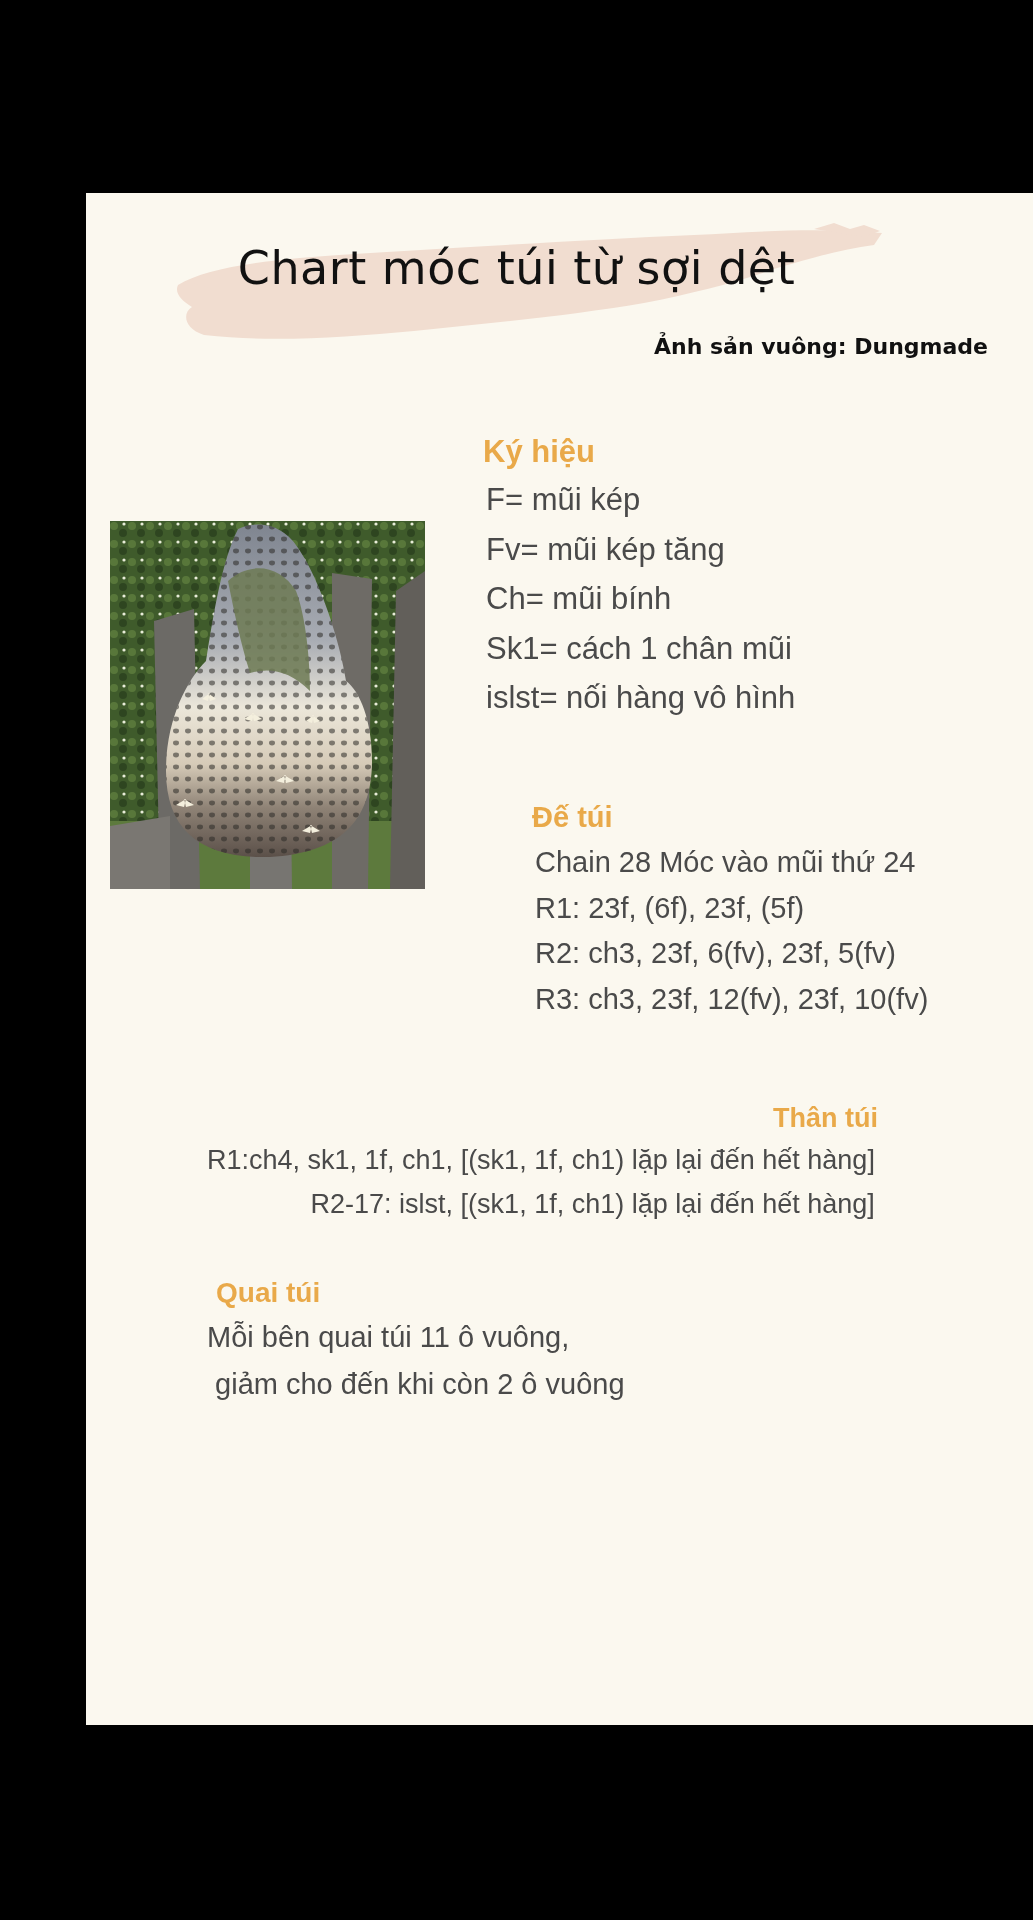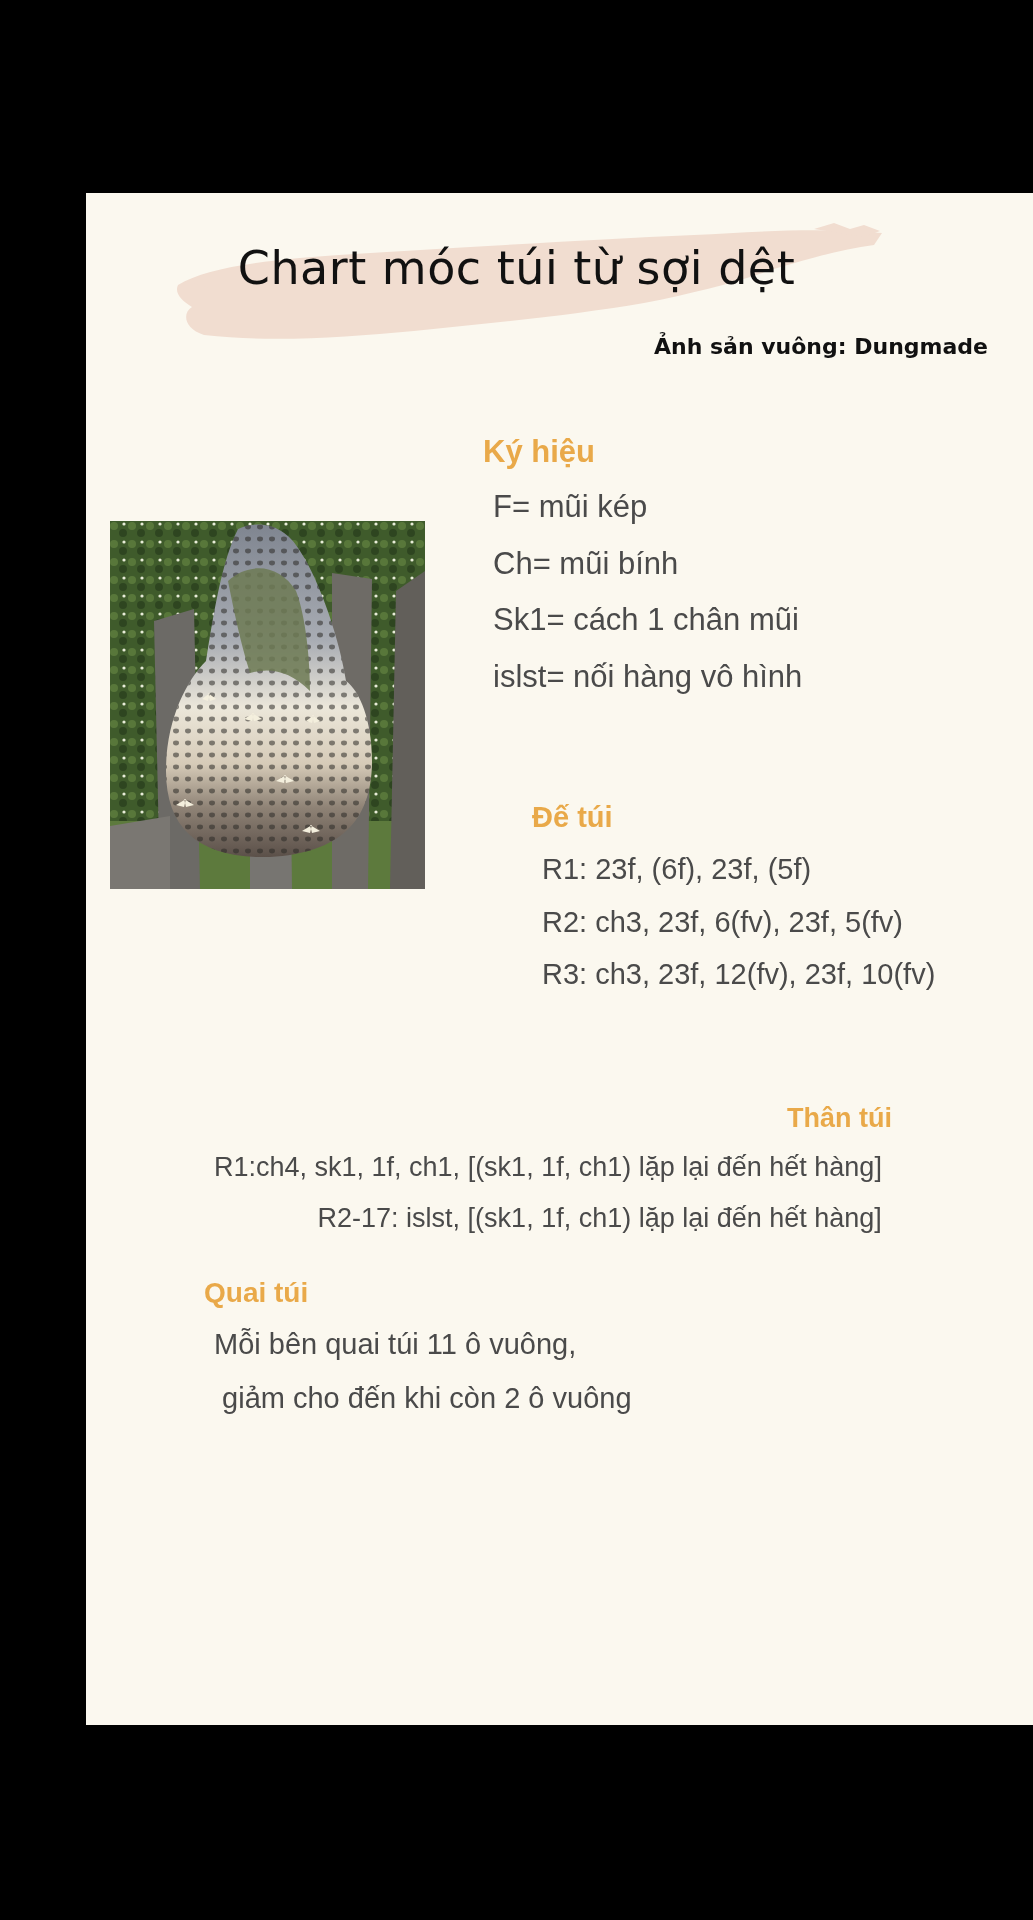--- a/index.html
+++ b/index.html
@@ -63,21 +63,21 @@
     }
     .photo svg { display: block; }
     .section-heading {
       color: #e9a949;
       font-weight: 700;
       margin: 0;
       font-family: "Liberation Sans", sans-serif;
     }
     .line {
       color: #4a4a4a;
-      margin: 10px;
+      margin: 3px;
       white-space: pre;
       font-family: "Liberation Sans", sans-serif;
     }
     .legend {
       position: absolute;
       left: 397px;
       top: 237px;
     }
     .legend .section-heading { font-size: 31px; line-height: 44px; }
     .legend .line { font-size: 31px; line-height: 46.5px; }
@@ -94,21 +94,21 @@
       top: 906px;
       text-align: right;
     }
     .body-sec .section-heading { font-size: 27px; line-height: 38px; }
     .body-sec .line { font-size: 27px; line-height: 41px; }
     .strap {
       position: absolute;
       left: 118px;
       top: 1080px;
     }
-    .strap .section-heading { font-size: 28px; line-height: 40px; }
+    .strap .section-heading { font-size: 28px; line-height: 40px; margin-left: 12px; }
     .strap .line { font-size: 29px; line-height: 43.5px; }
   </style>
 </head>
 <body>
 
 <div class="card">
 
   <svg class="brush" viewBox="0 0 712 124" preserveAspectRatio="none">
     <path d="M4 62 C 40 40, 120 34, 230 28 C 330 22, 430 16, 520 12 C 580 9, 640 4, 708 10 L 700 22 C 670 26, 640 34, 600 46 C 560 60, 520 70, 470 80 C 400 92, 320 100, 240 108 C 170 114, 100 120, 30 112 C 10 106, 8 90, 18 84 C 8 78, 0 70, 4 62 Z" fill="#f1ddd0"></path>
     <path d="M640 6 L 660 0 L 676 6 L 690 2 L 706 8 L 690 14 Z" fill="#f1ddd0"></path>
@@ -157,27 +157,29 @@
         <path d="M134 198 l 10 -6 l -2 8 z M152 198 l -10 -6 l 2 8 z"></path>
         <path d="M196 200 l 8 -6 l -2 8 z M210 200 l -8 -6 l 2 8 z"></path>
         <path d="M92 178 l 8 -6 l -2 8 z M106 178 l -8 -6 l 2 8 z"></path>
       </g>
     </svg>
   </div>
 
   <section class="legend">
     <h2 class="section-heading">Ký hiệu</h2>
     <p class="line">F= mũi kép</p>
+    <p class="line">Fv= mũi kép tăng</p>
     <p class="line">Ch= mũi bính</p>
     <p class="line">Sk1= cách 1 chân mũi</p>
     <p class="line">islst= nối hàng vô hình</p>
   </section>
 
   <section class="base">
     <h2 class="section-heading">Đế túi</h2>
+    <p class="line">Chain 28 Móc vào mũi thứ 24</p>
     <p class="line">R1: 23f, (6f), 23f, (5f)</p>
     <p class="line">R2: ch3, 23f, 6(fv), 23f, 5(fv)</p>
     <p class="line">R3: ch3, 23f, 12(fv), 23f, 10(fv)</p>
   </section>
 
   <section class="body-sec">
     <h2 class="section-heading">Thân túi</h2>
     <p class="line">R1:ch4, sk1, 1f, ch1, [(sk1, 1f, ch1) lặp lại đến hết hàng]</p>
     <p class="line">R2-17: islst, [(sk1, 1f, ch1) lặp lại đến hết hàng]</p>
   </section>

